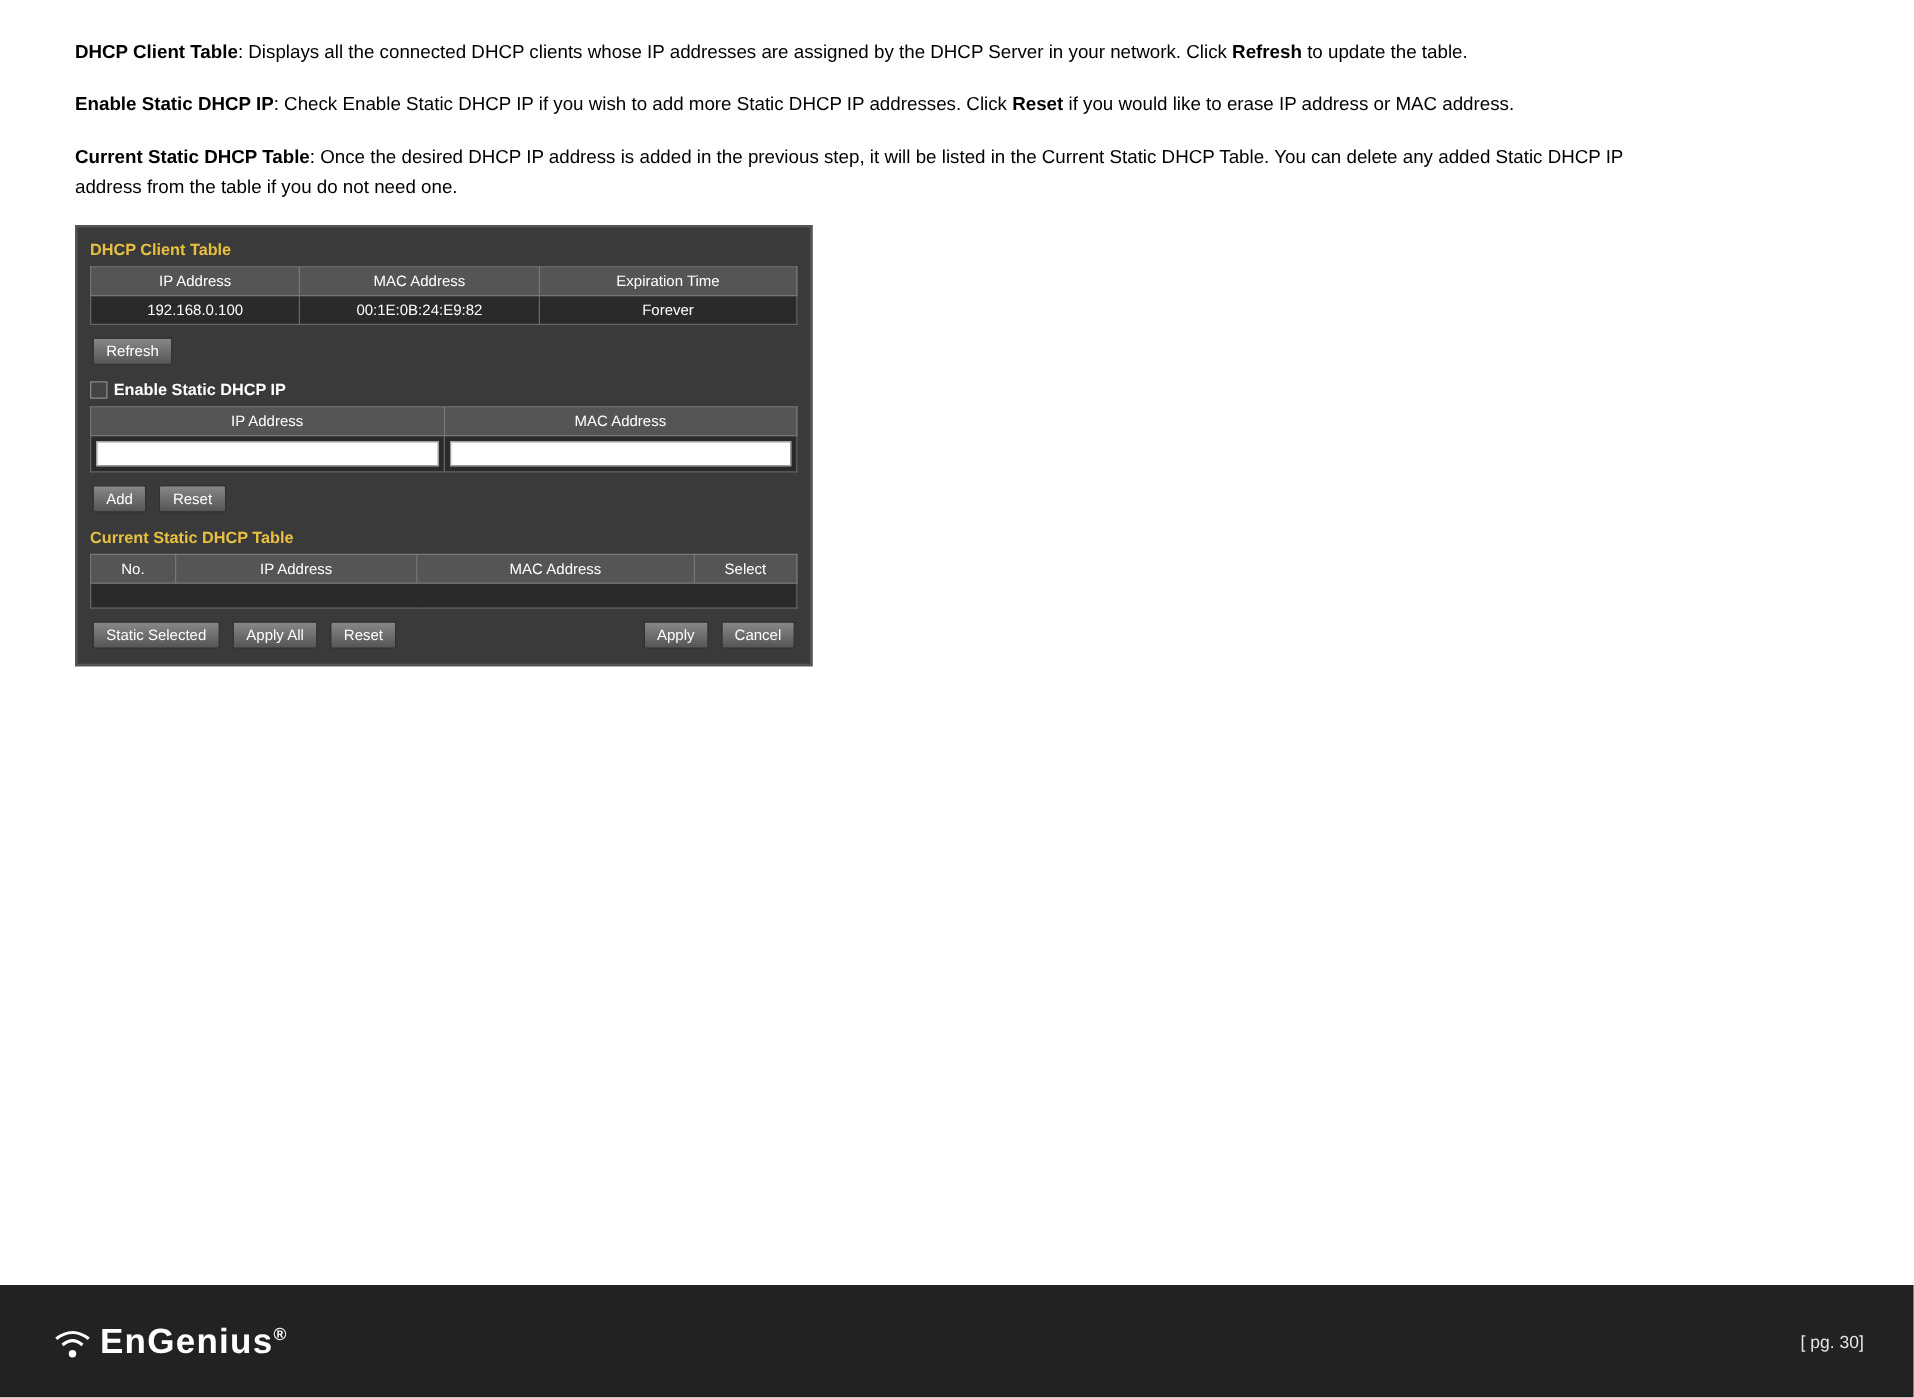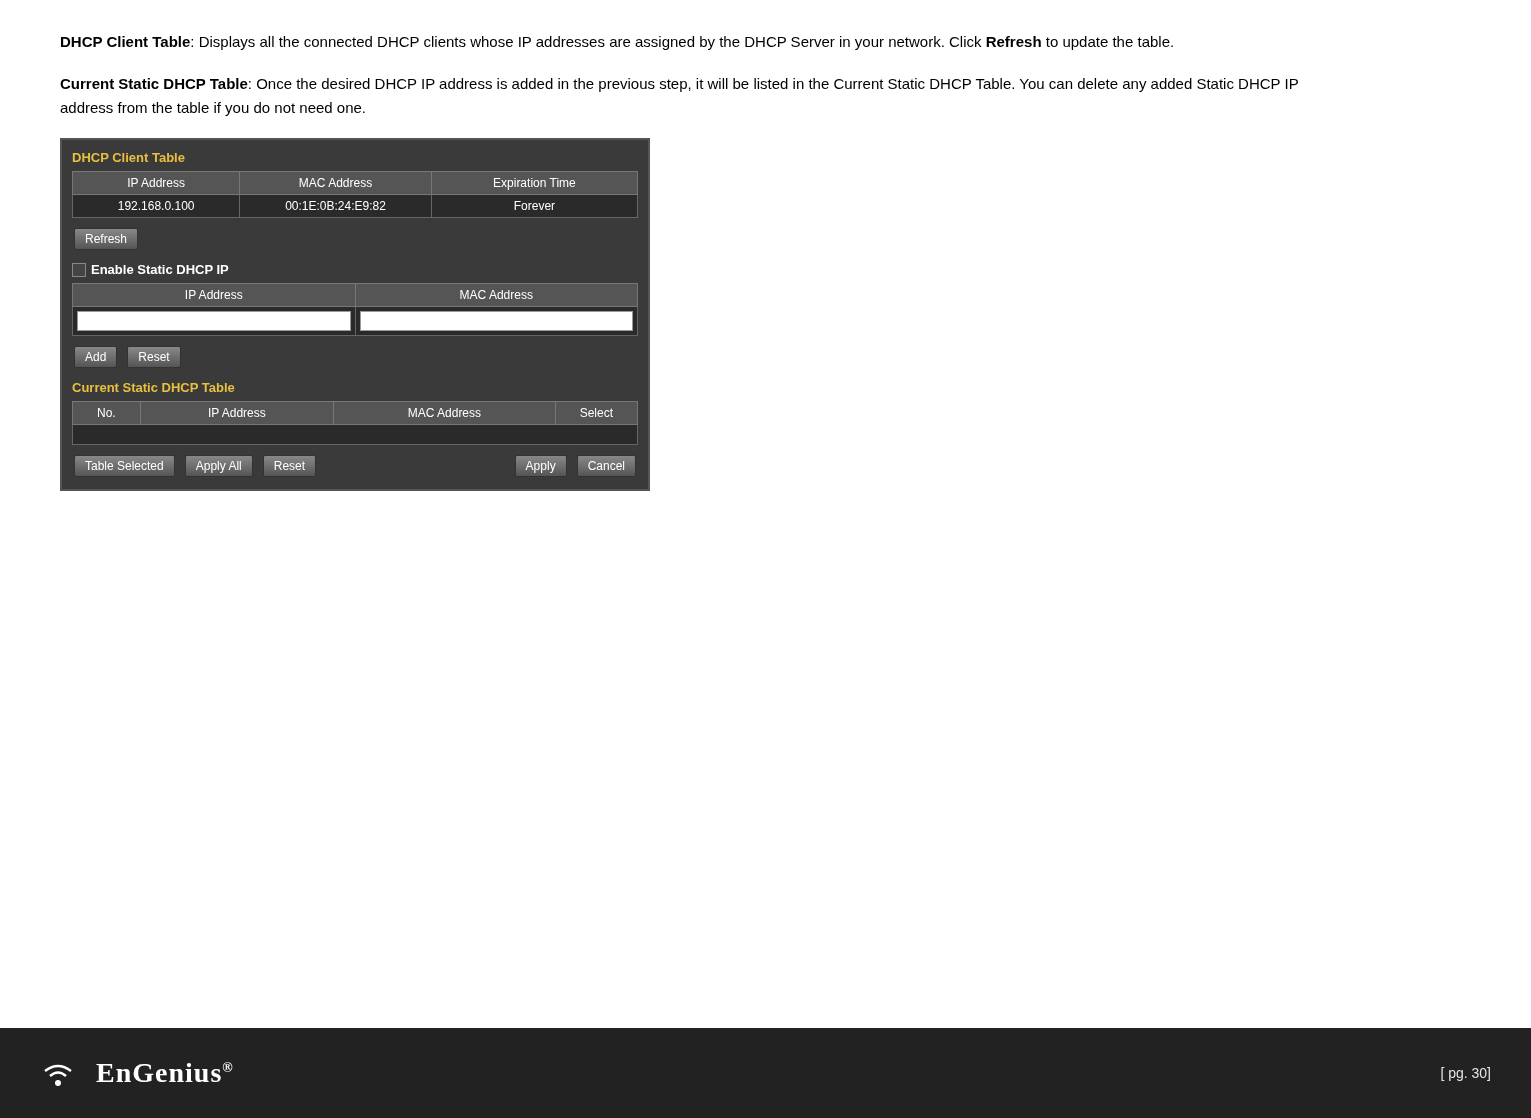--- a/index.html
+++ b/index.html
@@ -148,20 +148,23 @@
 </head>
 <body>
 
 <div class="page-content">
 
 
   <p class="para">
     <span class="bold-term">DHCP Client Table</span><span>: Displays all the connected DHCP clients whose IP addresses are assigned by the DHCP Server in your network. Click </span><b>Refresh</b><span> to update the table.</span>
   </p>
 
+  <p class="para">
+    <span class="bold-term">Enable Static DHCP IP</span><span>: Check Enable Static DHCP IP if you wish to add more Static DHCP IP addresses. Click </span><b>Reset</b><span> if you would like to erase IP address or MAC address.</span>
+  </p>
 
   <p class="para">
     <span class="bold-term">Current Static DHCP Table</span><span>: Once the desired DHCP IP address is added in the previous step, it will be listed in the Current Static DHCP Table. You can delete any added Static DHCP IP address from the table if you do not need one.</span>
   </p>
 
 
   <div class="screenshot-box">
 
     <div class="ss-section-title">DHCP Client Table</div>
     <table class="ss-table">
@@ -221,35 +224,35 @@
           <th style="width:60px;">Select</th>
         </tr>
       </thead>
       <tbody>
         <tr>
           <td colspan="4" style="height:20px;"></td>
         </tr>
       </tbody>
     </table>
     <div class="ss-del-row">
-      <button class="ss-btn">Table Selected</button>
+      <button class="ss-btn">Static Selected</button>
       <button class="ss-btn">Apply All</button>
       <button class="ss-btn">Reset</button>
       <div style="flex:1;"></div>
       <button class="ss-btn">Apply</button>
       <button class="ss-btn">Cancel</button>
     </div>
 
   </div>
 
 </div>
 
 <div class="footer">
   <div class="footer-logo">
-    <div style="display:flex;align-items:center;gap:20px;font-family:Liberation Serif, serif;">
+    <div style="display:flex;align-items:center;gap:4px;">
 
       <svg width="36" height="36" viewBox="0 0 36 36">
         <circle cx="18" cy="28" r="3" fill="white"></circle>
         <path d="M10 21 Q18 14 26 21" stroke="white" stroke-width="2.5" fill="none"></path>
         <path d="M5 16 Q18 6 31 16" stroke="white" stroke-width="2.5" fill="none"></path>
       </svg>
       <span class="logo-text">
         <span>EnGenius</span><span style="font-size:14px;vertical-align:super;">®</span>
       </span>
     </div>

